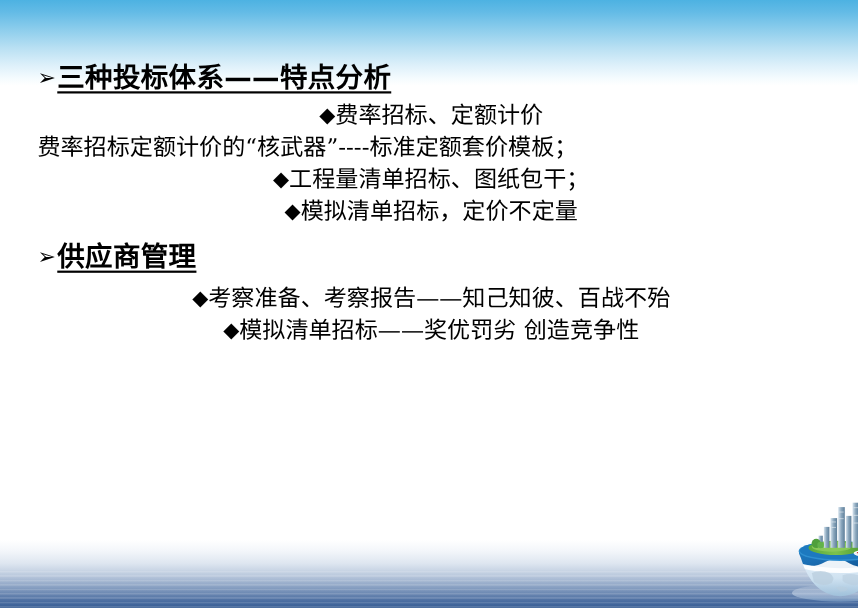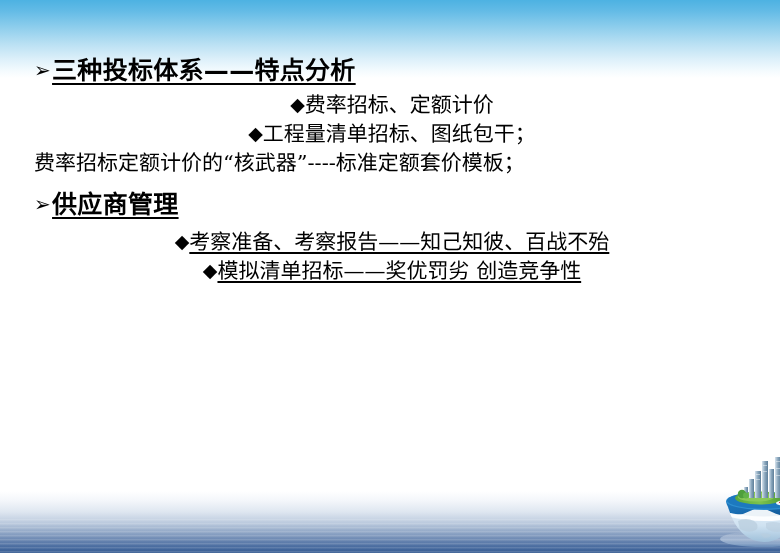--- a/index.html
+++ b/index.html
@@ -112,21 +112,21 @@
   .item .diamond {
     display: inline-block;
     font-size: 19px;
     transform: translateY(-1px);
   }
   .plain {
     font-family: "DejaVu Serif", "Liberation Serif", serif;
     font-size: 21px;
     margin-bottom: 8px;
   }
-  .u .txt { text-decoration: underline; text-underline-offset: 3px; }
+  .u .txt { text-underline-offset: 3px; }
   .red { color: #ff0000; }
   .red .tail { color: #000000; }
 
   .sp-1 { height: 6px; }
   .sp-2 { height: 10px; }
   .sp-3 { height: 9px; }
 </style>
 </head>
 <body>
 
@@ -225,26 +225,29 @@
     <div class="line heading">
       <span class="arrow-bullet">➢</span><span class="txt">三种投标体系——特点分析</span>
     </div>
 
     <div class="sp-1"></div>
 
     <div class="line item">
       <span class="diamond">◆</span><span class="txt">费率招标、定额计价</span>
     </div>
 
+    <div class="line plain">费率招标定额计价的“核武器”----标准定额套价模板；</div>
+
     <div class="line item">
       <span class="diamond">◆</span><span class="txt">工程量清单招标、图纸包干；</span>
     </div>
 
-    <div class="line plain">费率招标定额计价的“核武器”----标准定额套价模板；</div>
-
+    <div class="line item">
+      <span class="diamond">◆</span><span class="txt">模拟清单招标，定价不定量</span>
+    </div>
 
 
     <div class="sp-2"></div>
 
     <div class="line heading">
       <span class="arrow-bullet">➢</span><span class="txt">供应商管理</span>
     </div>
 
     <div class="sp-3"></div>
 

